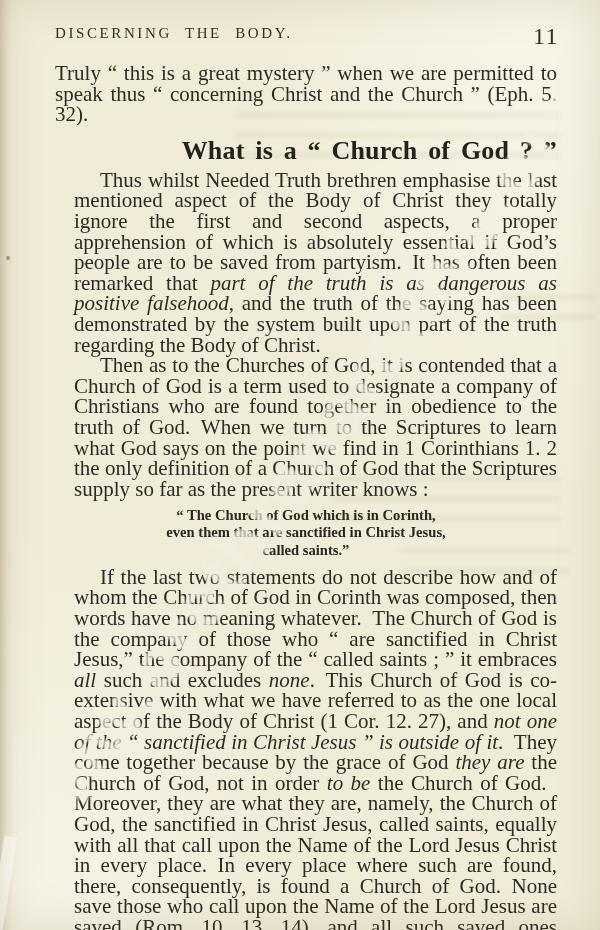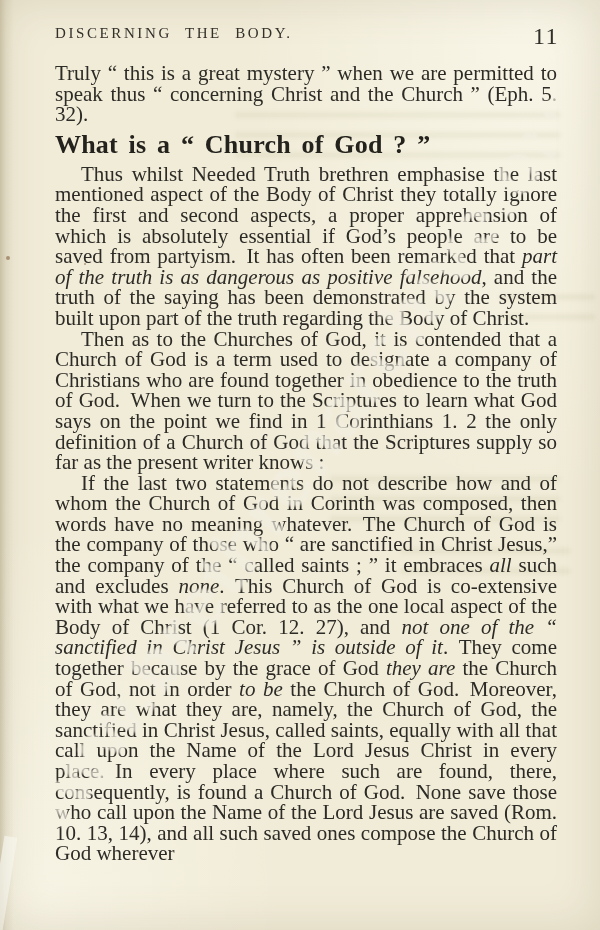--- a/index.html
+++ b/index.html
@@ -42,23 +42,23 @@
   }
   .pagenum {
     position: absolute; right: -2px; top: -2px;
     font-size: 24px; letter-spacing: 1.5px; font-weight: 400;
   }
   main { margin-top: 21px; }
   p.para {
     margin: 0; font-size: 21px; line-height: 20.6px;
     text-align: justify; text-justify: inter-word;
   }
-  p.para.indent { text-indent: 26px; }
+  p.para.indent { text-indent: 26px; margin-left: 19px; }
   h2.sect {
-    margin: 5px 0 4px; text-align: left;
+    margin: 11px 0 4px; text-align: right;
     font-size: 26px; font-weight: 700; word-spacing: 4px; letter-spacing: 0.2px;
     color: #24221c;
   }
   .quote {
     margin: 8px 0 8px; text-align: center;
     font-size: 14.6px; font-weight: 700; line-height: 17.2px;
     color: #2a2823;
   }
   .watermark {
     position: absolute; left: 50%; top: 50%;
@@ -105,18 +105,23 @@
   <div class="content">
     <header class="running-head">
       <span>DISCERNING THE BODY.</span>
       <span class="pagenum">11</span>
     </header>
     <main>
         <p class="para"><span>Truly “ this is a great mystery ” when we are permitted to speak thus “ concerning Christ and the Church ” (Eph. 5. 32).</span></p>
         <h2 class="sect">What is a “ Church of God ? ”</h2>
         <p class="para indent"><span>Thus whilst Needed Truth brethren emphasise the last mentioned aspect of the Body of Christ they totally ignore the first and second aspects, a proper apprehension of which is absolutely essential if God’s people are to be saved from partyism. It has often been remarked that </span><i>part of the truth is as dangerous as positive falsehood</i><span>, and the truth of the saying has been demonstrated by the system built upon part of the truth regarding the Body of Christ.</span></p>
         <p class="para indent"><span>Then as to the Churches of God, it is contended that a Church of God is a term used to designate a company of Christians who are found together in obedience to the truth of God. When we turn to the Scriptures to learn what God says on the point we find in 1 Corinthians 1. 2 the only definition of a Church of God that the Scriptures supply so far as the present writer knows :</span></p>
+        <div class="quote">
+          <div>“ The Church of God which is in Corinth,</div>
+          <div>even them that are sanctified in Christ Jesus,</div>
+          <div>called saints.”</div>
+        </div>
         <p class="para indent"><span>If the last two statements do not describe how and of whom the Church of God in Corinth was composed, then words have no meaning whatever. The Church of God is the company of those who “ are sanctified in Christ Jesus,” the company of the “ called saints ; ” it embraces </span><i>all</i><span> such and excludes </span><i>none</i><span>. This Church of God is co-extensive with what we have referred to as the one local aspect of the Body of Christ (1 Cor. 12. 27), and </span><i>not one of the “ sanctified in Christ Jesus ” is outside of it</i><span>. They come together because by the grace of God </span><i>they are</i><span> the Church of God, not in order </span><i>to be</i><span> the Church of God. Moreover, they are what they are, namely, the Church of God, the sanctified in Christ Jesus, called saints, equally with all that call upon the Name of the Lord Jesus Christ in every place. In every place where such are found, there, consequently, is found a Church of God. None save those who call upon the Name of the Lord Jesus are saved (Rom. 10. 13, 14), and all such saved ones compose the Church of God wherever</span></p>
       </main>
   </div>
 
   <div class="watermark">www.brethrenarchive.org</div>
 </div>
 
 </body></html>

